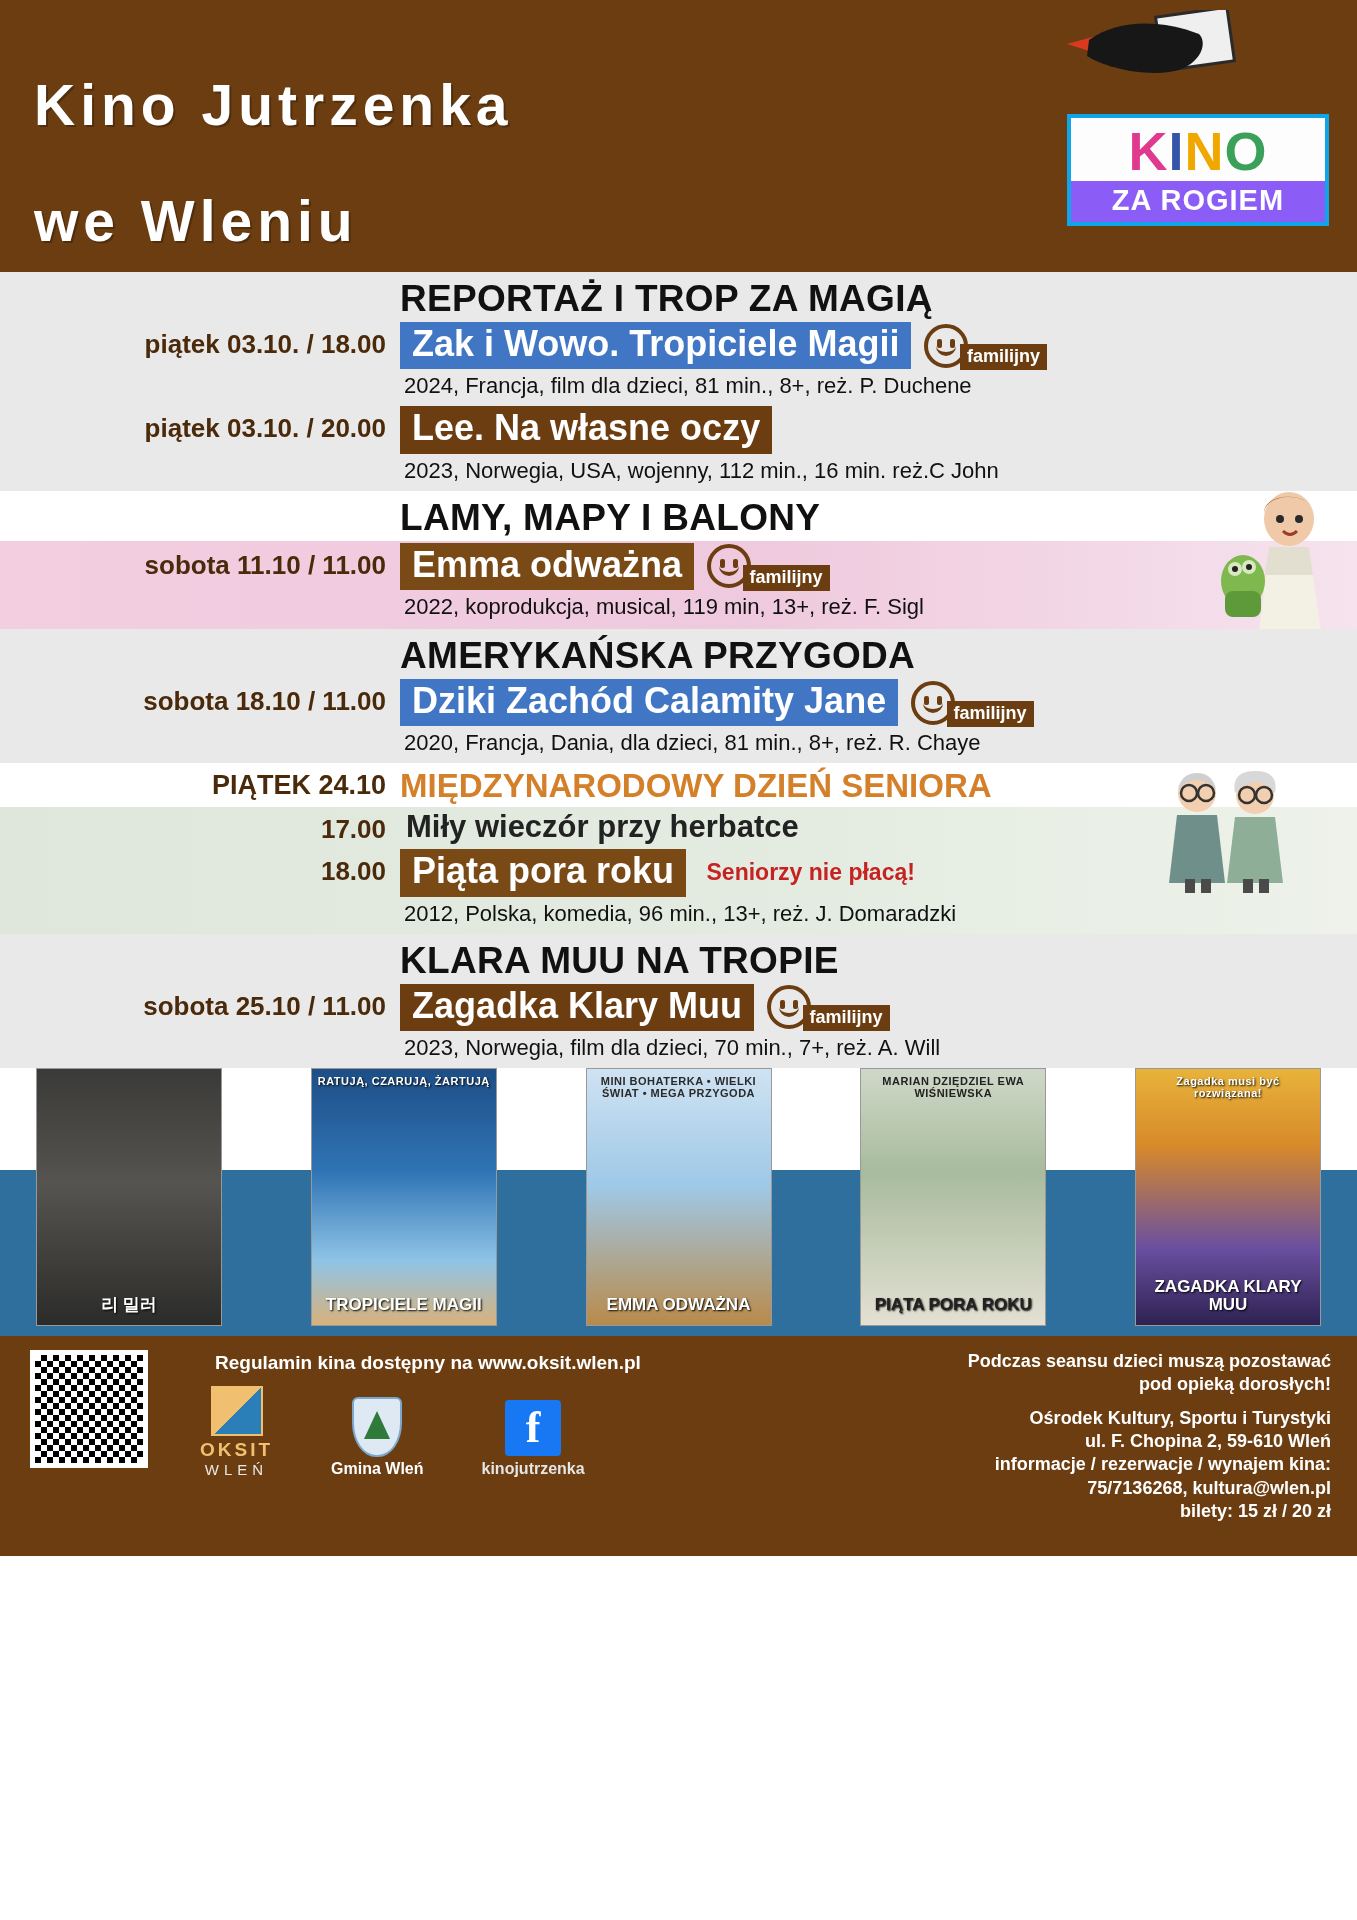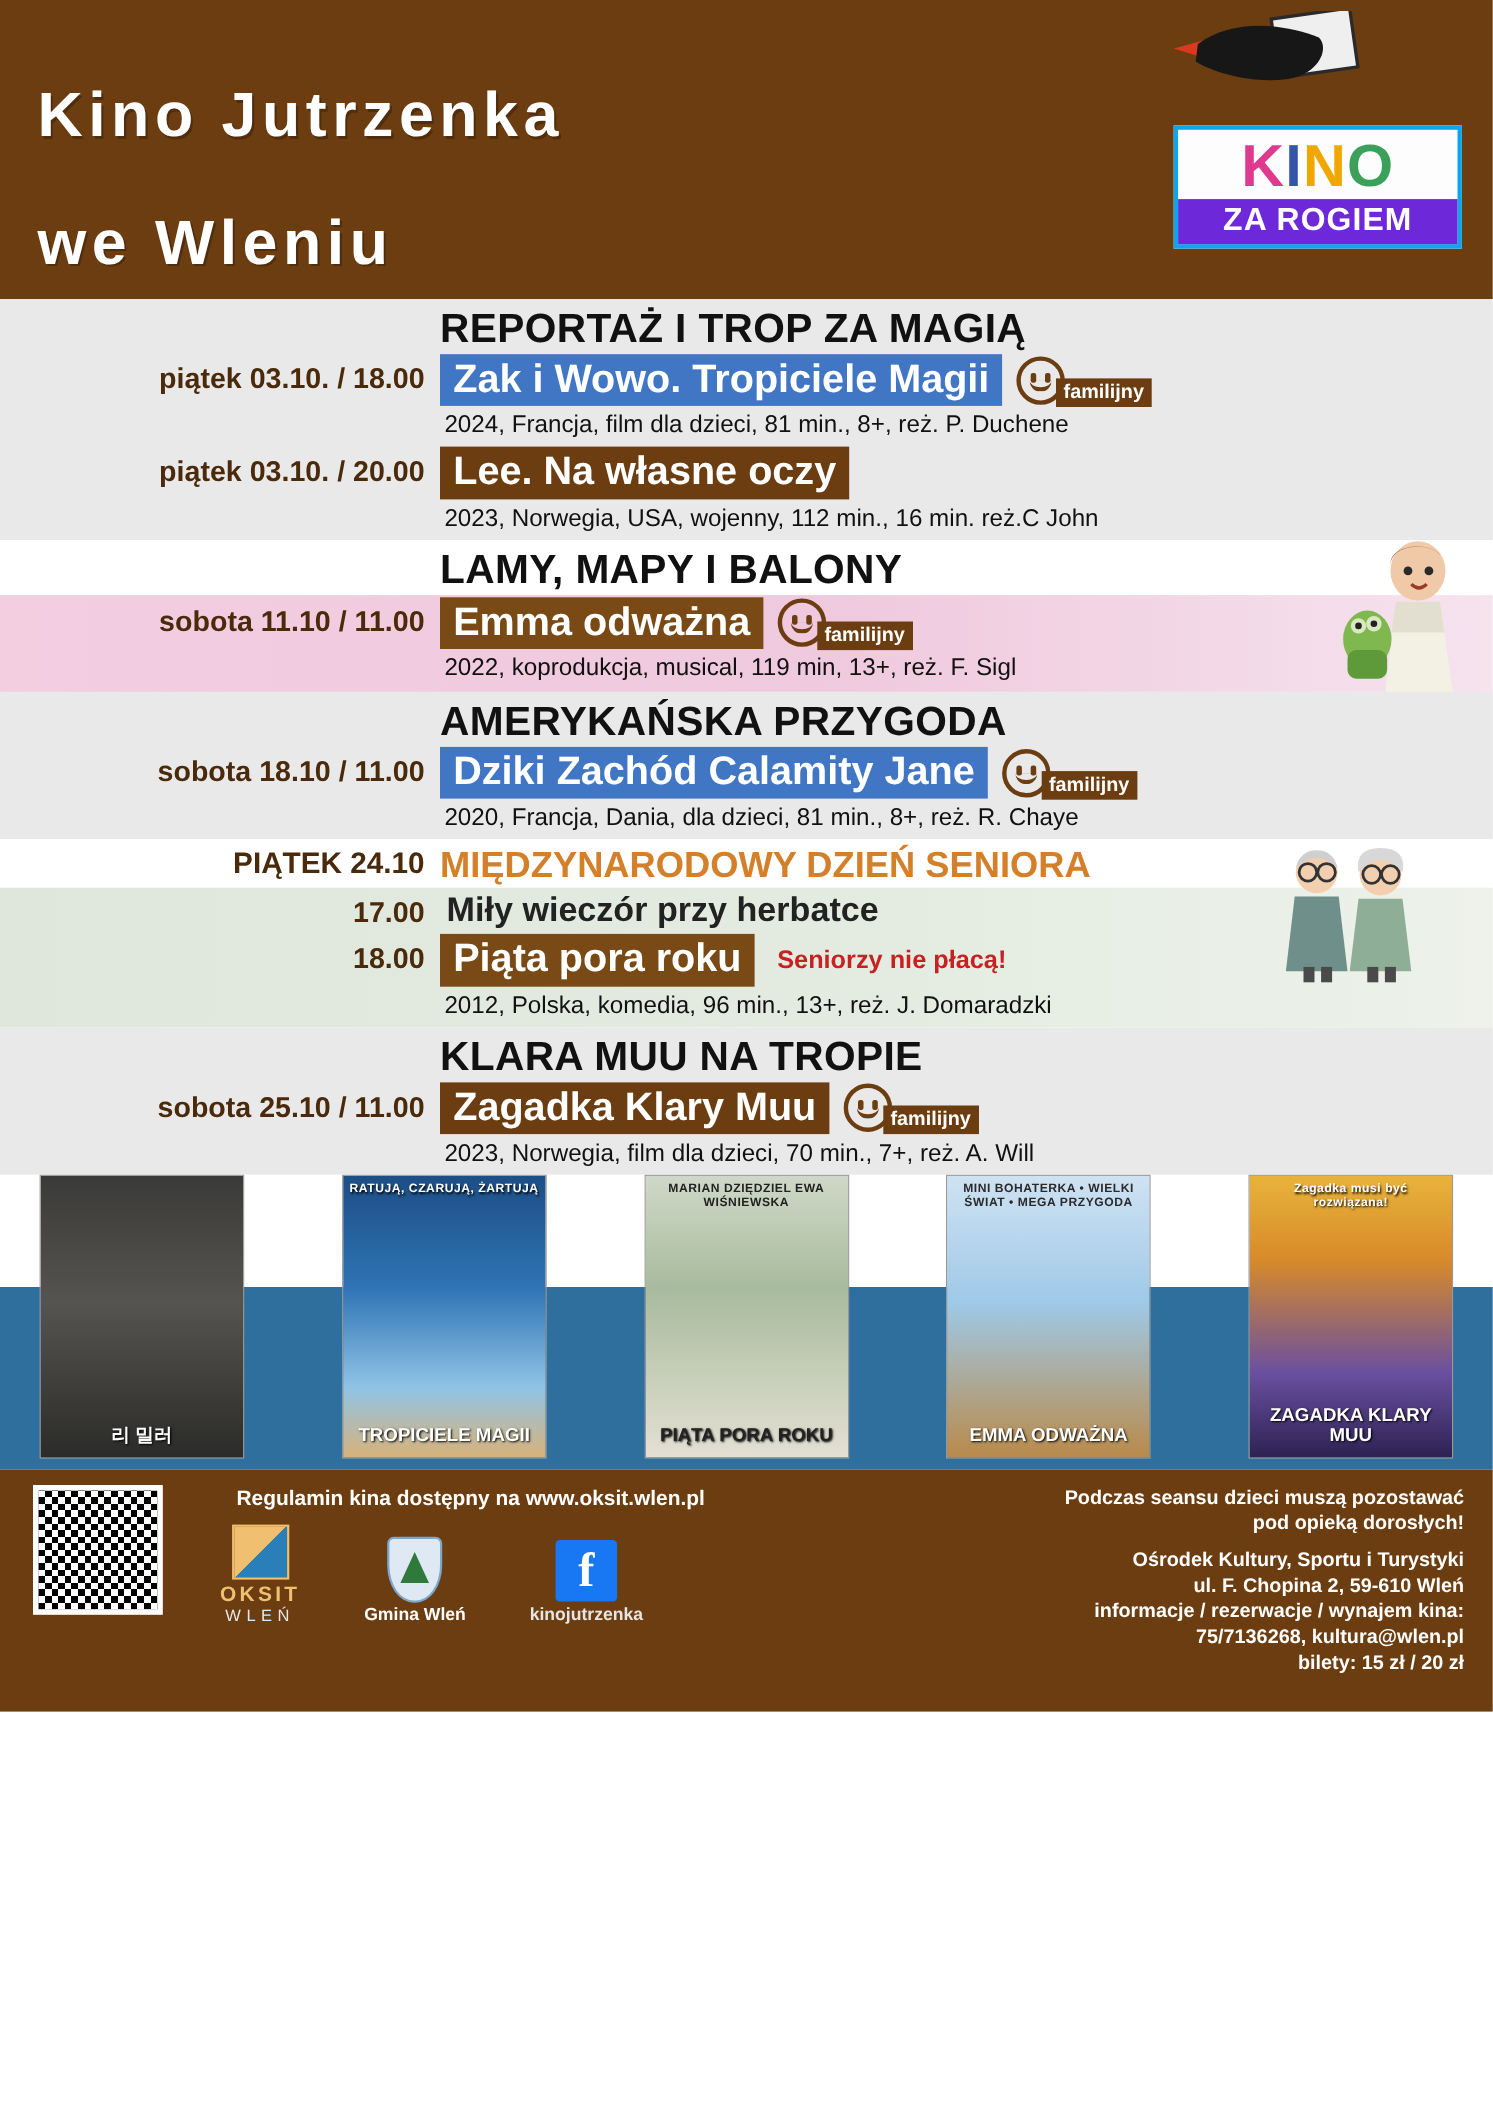--- a/index.html
+++ b/index.html
@@ -53,21 +53,21 @@
     text-align:center;
     font-size:54px; font-weight:bold; letter-spacing:1px;
     line-height:1;
   }
   .logo-kino span:nth-child(1){ color:#e03a8f; }
   .logo-kino span:nth-child(2){ color:#3556a8; }
   .logo-kino span:nth-child(3){ color:#f0a800; }
   .logo-kino span:nth-child(4){ color:#3aa05a; }
   .logo-zarogiem {
     position:absolute; bottom:0; left:0; width:100%;
-    background:#6d28d9; color:#fff;
+    background:#8b5cf6; color:#fff;
     font-size:29px; font-weight:bold; letter-spacing:1px;
     text-align:center; padding:3px 0 5px;
   }
   .logo-hand {
     position:absolute; left:-8px; top:-26px;
     width:180px; height:86px;
   }
 
   
   .row {
@@ -506,27 +506,27 @@
 
   <div class="strip">
     <div class="mini-poster mp1">
       <div class="mp-top"></div>
       <div class="mp-label">리 밀러</div>
     </div>
     <div class="mini-poster mp2">
       <div class="mp-top">RATUJĄ, CZARUJĄ, ŻARTUJĄ</div>
       <div class="mp-label">TROPICIELE MAGII</div>
     </div>
+    <div class="mini-poster mp3">
+      <div class="mp-top">MINI BOHATERKA • WIELKI ŚWIAT • MEGA PRZYGODA</div>
+      <div class="mp-label">EMMA ODWAŻNA</div>
+    </div>
     <div class="mini-poster mp4">
       <div class="mp-top">MARIAN DZIĘDZIEL   EWA WIŚNIEWSKA</div>
       <div class="mp-label">PIĄTA PORA ROKU</div>
-    </div>
-    <div class="mini-poster mp3">
-      <div class="mp-top">MINI BOHATERKA • WIELKI ŚWIAT • MEGA PRZYGODA</div>
-      <div class="mp-label">EMMA ODWAŻNA</div>
     </div>
     <div class="mini-poster mp5">
       <div class="mp-top">Zagadka musi być rozwiązana!</div>
       <div class="mp-label">ZAGADKA KLARY MUU</div>
     </div>
   </div>
 
   <div class="footer">
     <div class="qr"></div>
     <div class="regulamin">Regulamin kina dostępny na www.oksit.wlen.pl</div>

